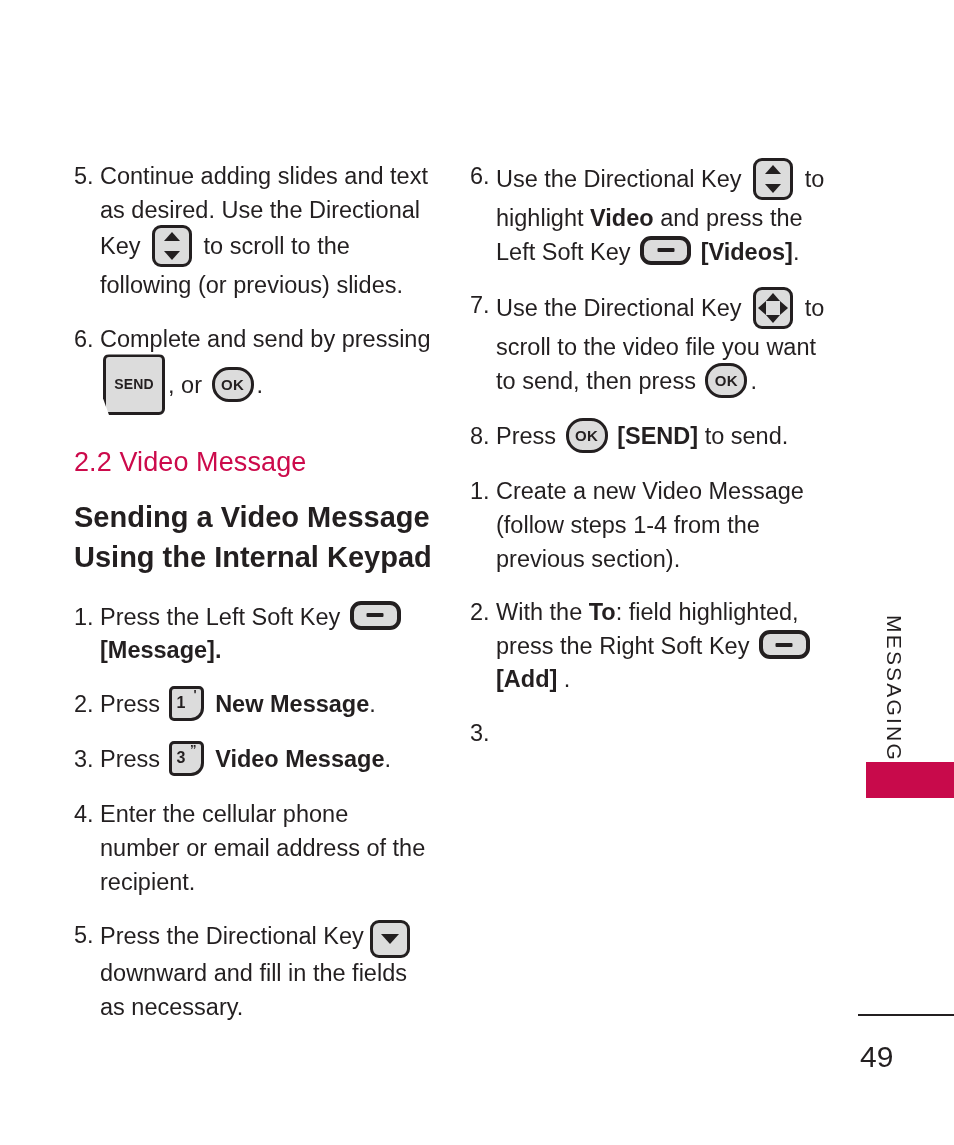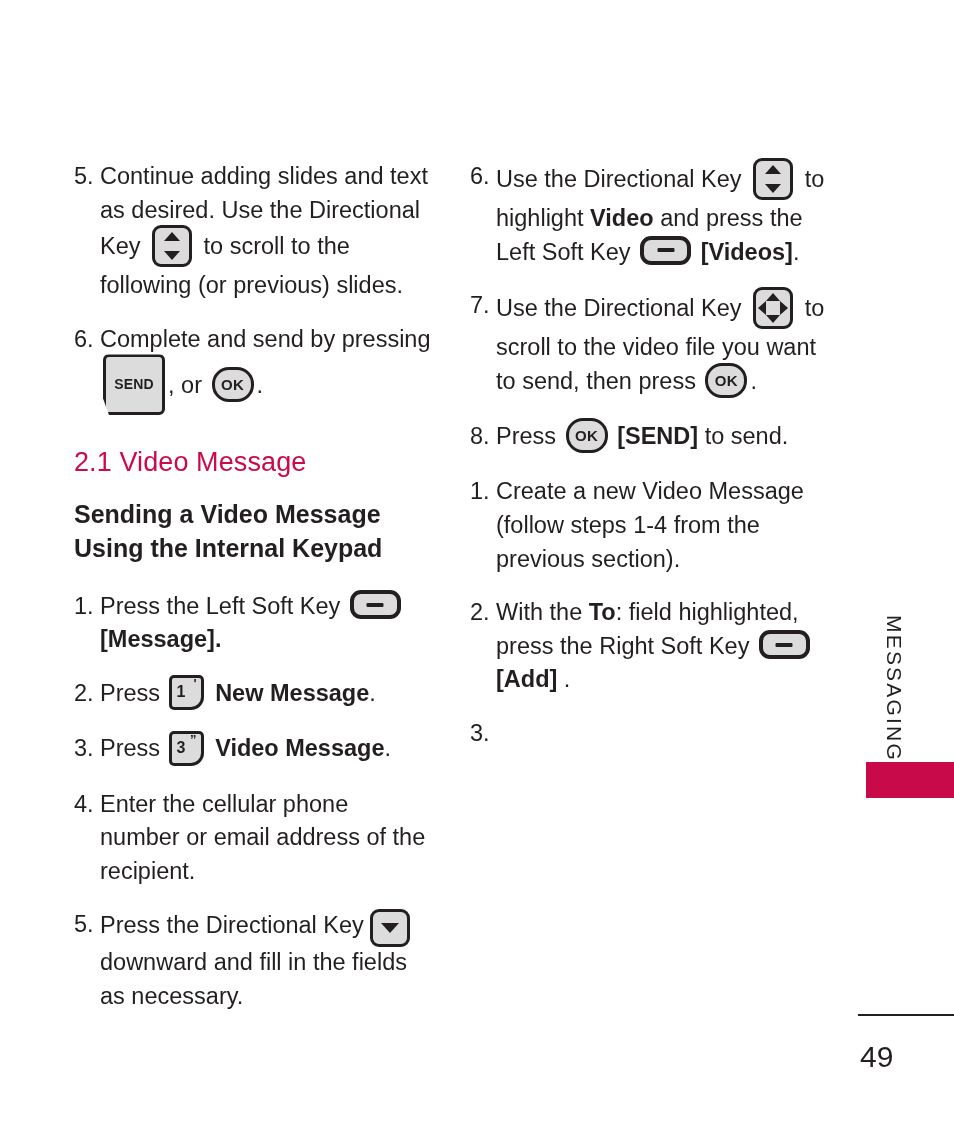--- a/index.html
+++ b/index.html
@@ -51,21 +51,21 @@
 
   
   .h-section {
     color: #cc0a4b;
     font-size: 27px;
     font-weight: 400;
     margin: 30px 0 20px 0;
     letter-spacing: .1px;
   }
   .h-sub {
-    font-size: 25px;
+    font-size: 29px;
     font-weight: 700;
     line-height: 1.35;
     margin: 0 0 24px 0;
   }
   .h-sub-r {
     font-size: 23.5px;
     font-weight: 700;
     line-height: 1.35;
     margin: 26px 0 22px 0;
   }
@@ -308,21 +308,21 @@
 
     <div class="step">
       <span class="num">6.</span>
       <span class="body">
         <span>Complete and send by pressing</span>
         <span class="key key-send">SEND</span><span>, or</span>
         <span class="key key-ok">OK</span><span>.</span>
       </span>
     </div>
 
-    <div class="h-section">2.1 Video Message</div>
+    <div class="h-section">2.2 Video Message</div>
 
     <div class="h-sub">Sending a Video Message Using the Internal Keypad</div>
 
     <div class="step">
       <span class="num">1.</span>
       <span class="body">
         <span>Press the Left Soft Key</span>
         <span class="key key-soft"><span class="dash"></span></span>
         <b>[Message].</b>
       </span>

